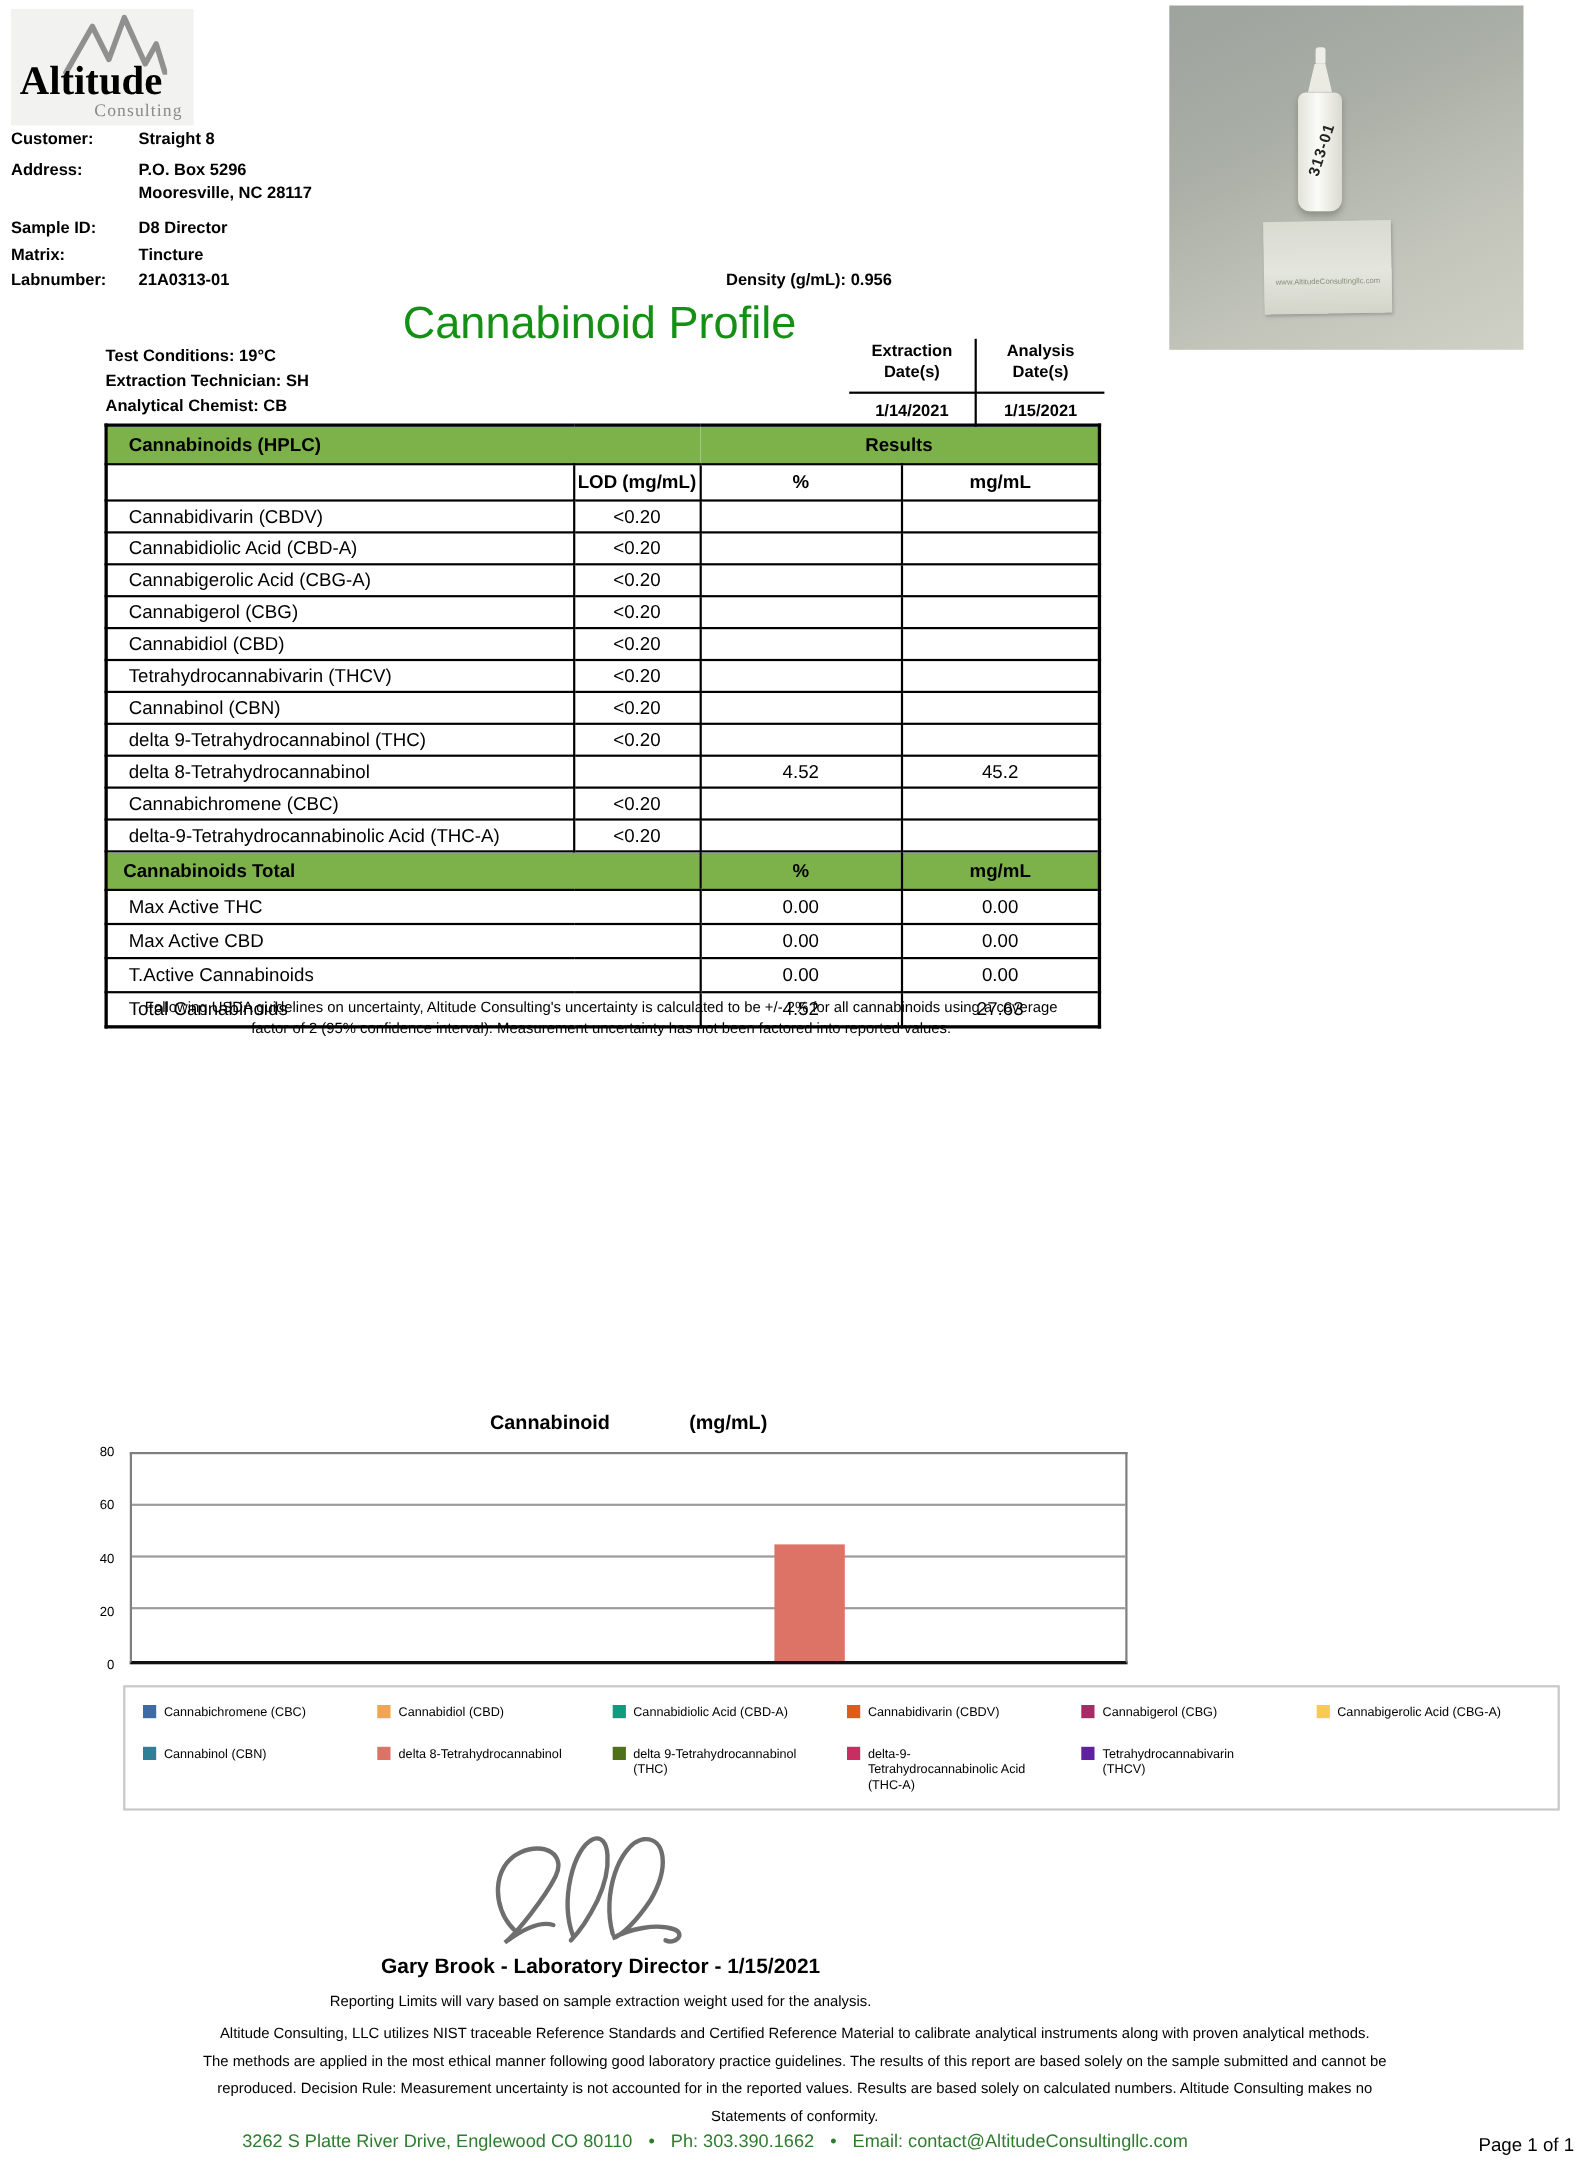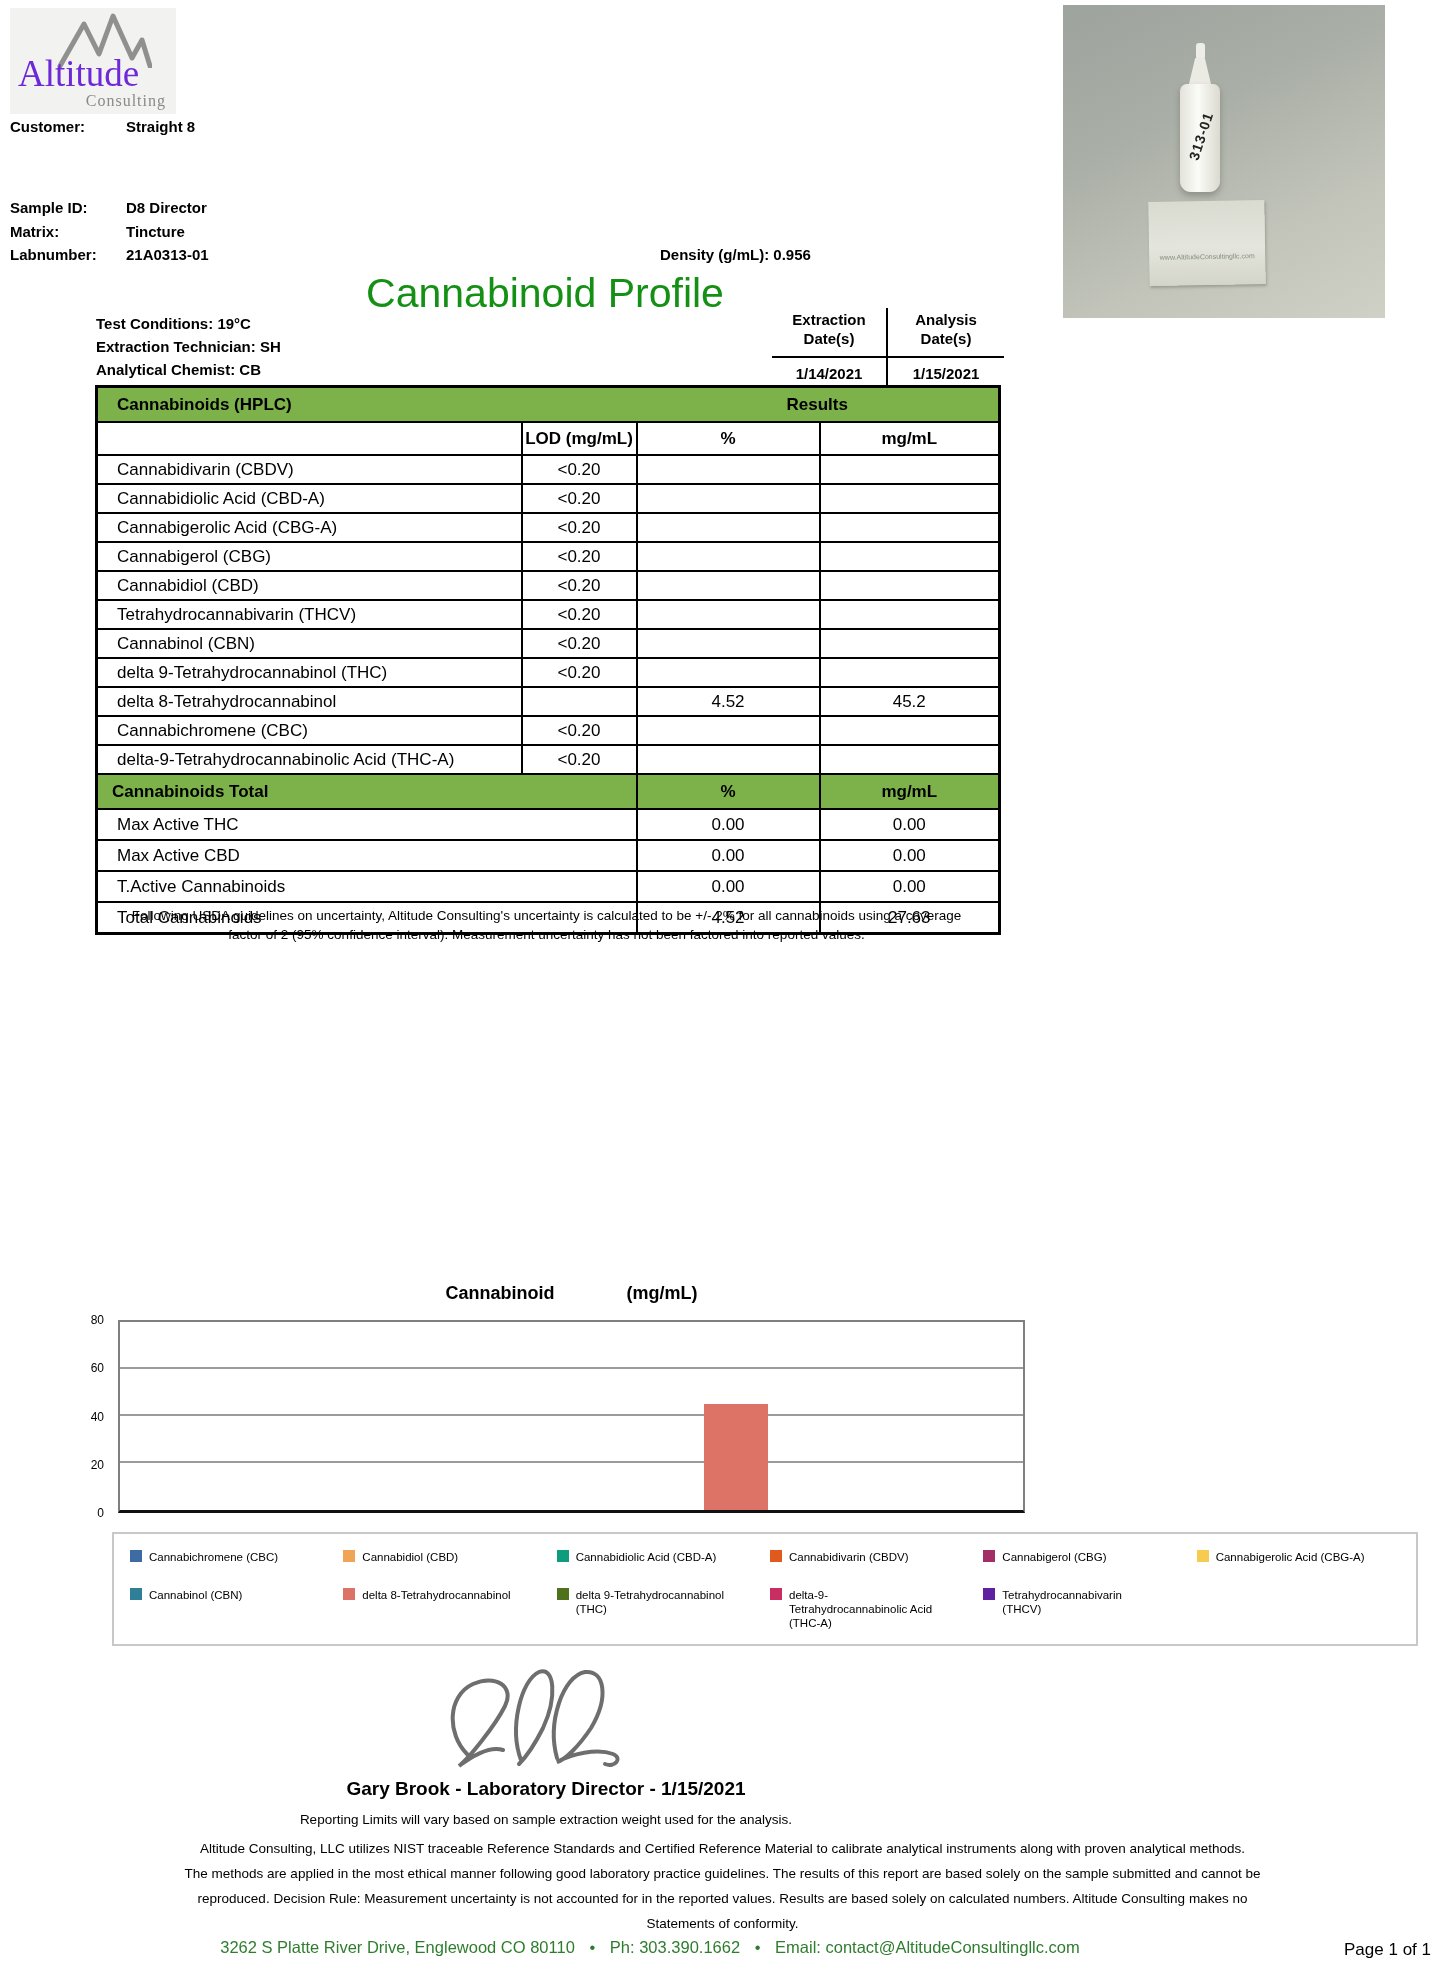--- a/index.html
+++ b/index.html
@@ -4,21 +4,21 @@
 <style>
   html,body{margin:0;padding:0;background:#ffffff;}
   .page{
     position:relative;width:1445px;height:1974px;background:#ffffff;
     font-family:"Liberation Sans", sans-serif;color:#000;overflow:hidden;
   }
   
   .logo-box{position:absolute;left:10px;top:8px;width:166px;height:106px;background:#f2f2f0;}
   .logo-mountain{position:absolute;left:46px;top:2px;}
   .logo-brand{position:absolute;left:8px;top:44px;font-family:"Liberation Serif",serif;
-    font-size:37px;font-weight:normal;color:#6d28d9;letter-spacing:0px;}
+    font-size:37px;font-weight:bold;color:#000000;letter-spacing:0px;}
   .logo-tagline{position:absolute;right:10px;top:84px;font-family:"Liberation Serif",serif;
     font-size:16px;color:#8a8a8a;letter-spacing:1px;}
   
   .photo{position:absolute;left:1063px;top:5px;width:322px;height:313px;
     background:linear-gradient(155deg,#9da39d 0%,#a9aea6 35%,#c2c4ba 70%,#cfd0c6 100%);overflow:hidden;}
   .bottle{position:absolute;left:117px;top:38px;width:40px;}
   .bottle-tip{width:9px;height:15px;margin:0 auto;background:#eeeee8;border-radius:3px 3px 1px 1px;}
   .bottle-neck{width:22px;height:26px;margin:0 auto;background:#ebebe3;
     clip-path:polygon(28% 0,72% 0,100% 100%,0 100%);}
   .bottle-body{width:40px;height:108px;background:linear-gradient(90deg,#e3e3db, #fbfbf7 45%, #dadad0);
@@ -113,20 +113,27 @@
       </div>
     </div>
     <div class="photo-card">
       <span>www.AltitudeConsultingllc.com</span>
     </div>
   </div>
 
   <div class="info-row" style="top:118px">
     <div class="info-label">Customer:</div>
     <div class="info-value">Straight 8</div>
+  </div>
+  <div class="info-row" style="top:146px">
+    <div class="info-label">Address:</div>
+    <div class="info-value">
+      <div>P.O. Box 5296</div>
+      <div>Mooresville, NC 28117</div>
+    </div>
   </div>
   <div class="info-row" style="top:199px">
     <div class="info-label">Sample ID:</div>
     <div class="info-value">D8 Director</div>
   </div>
   <div class="info-row" style="top:223px">
     <div class="info-label">Matrix:</div>
     <div class="info-value">Tincture</div>
   </div>
   <div class="info-row" style="top:246px">

